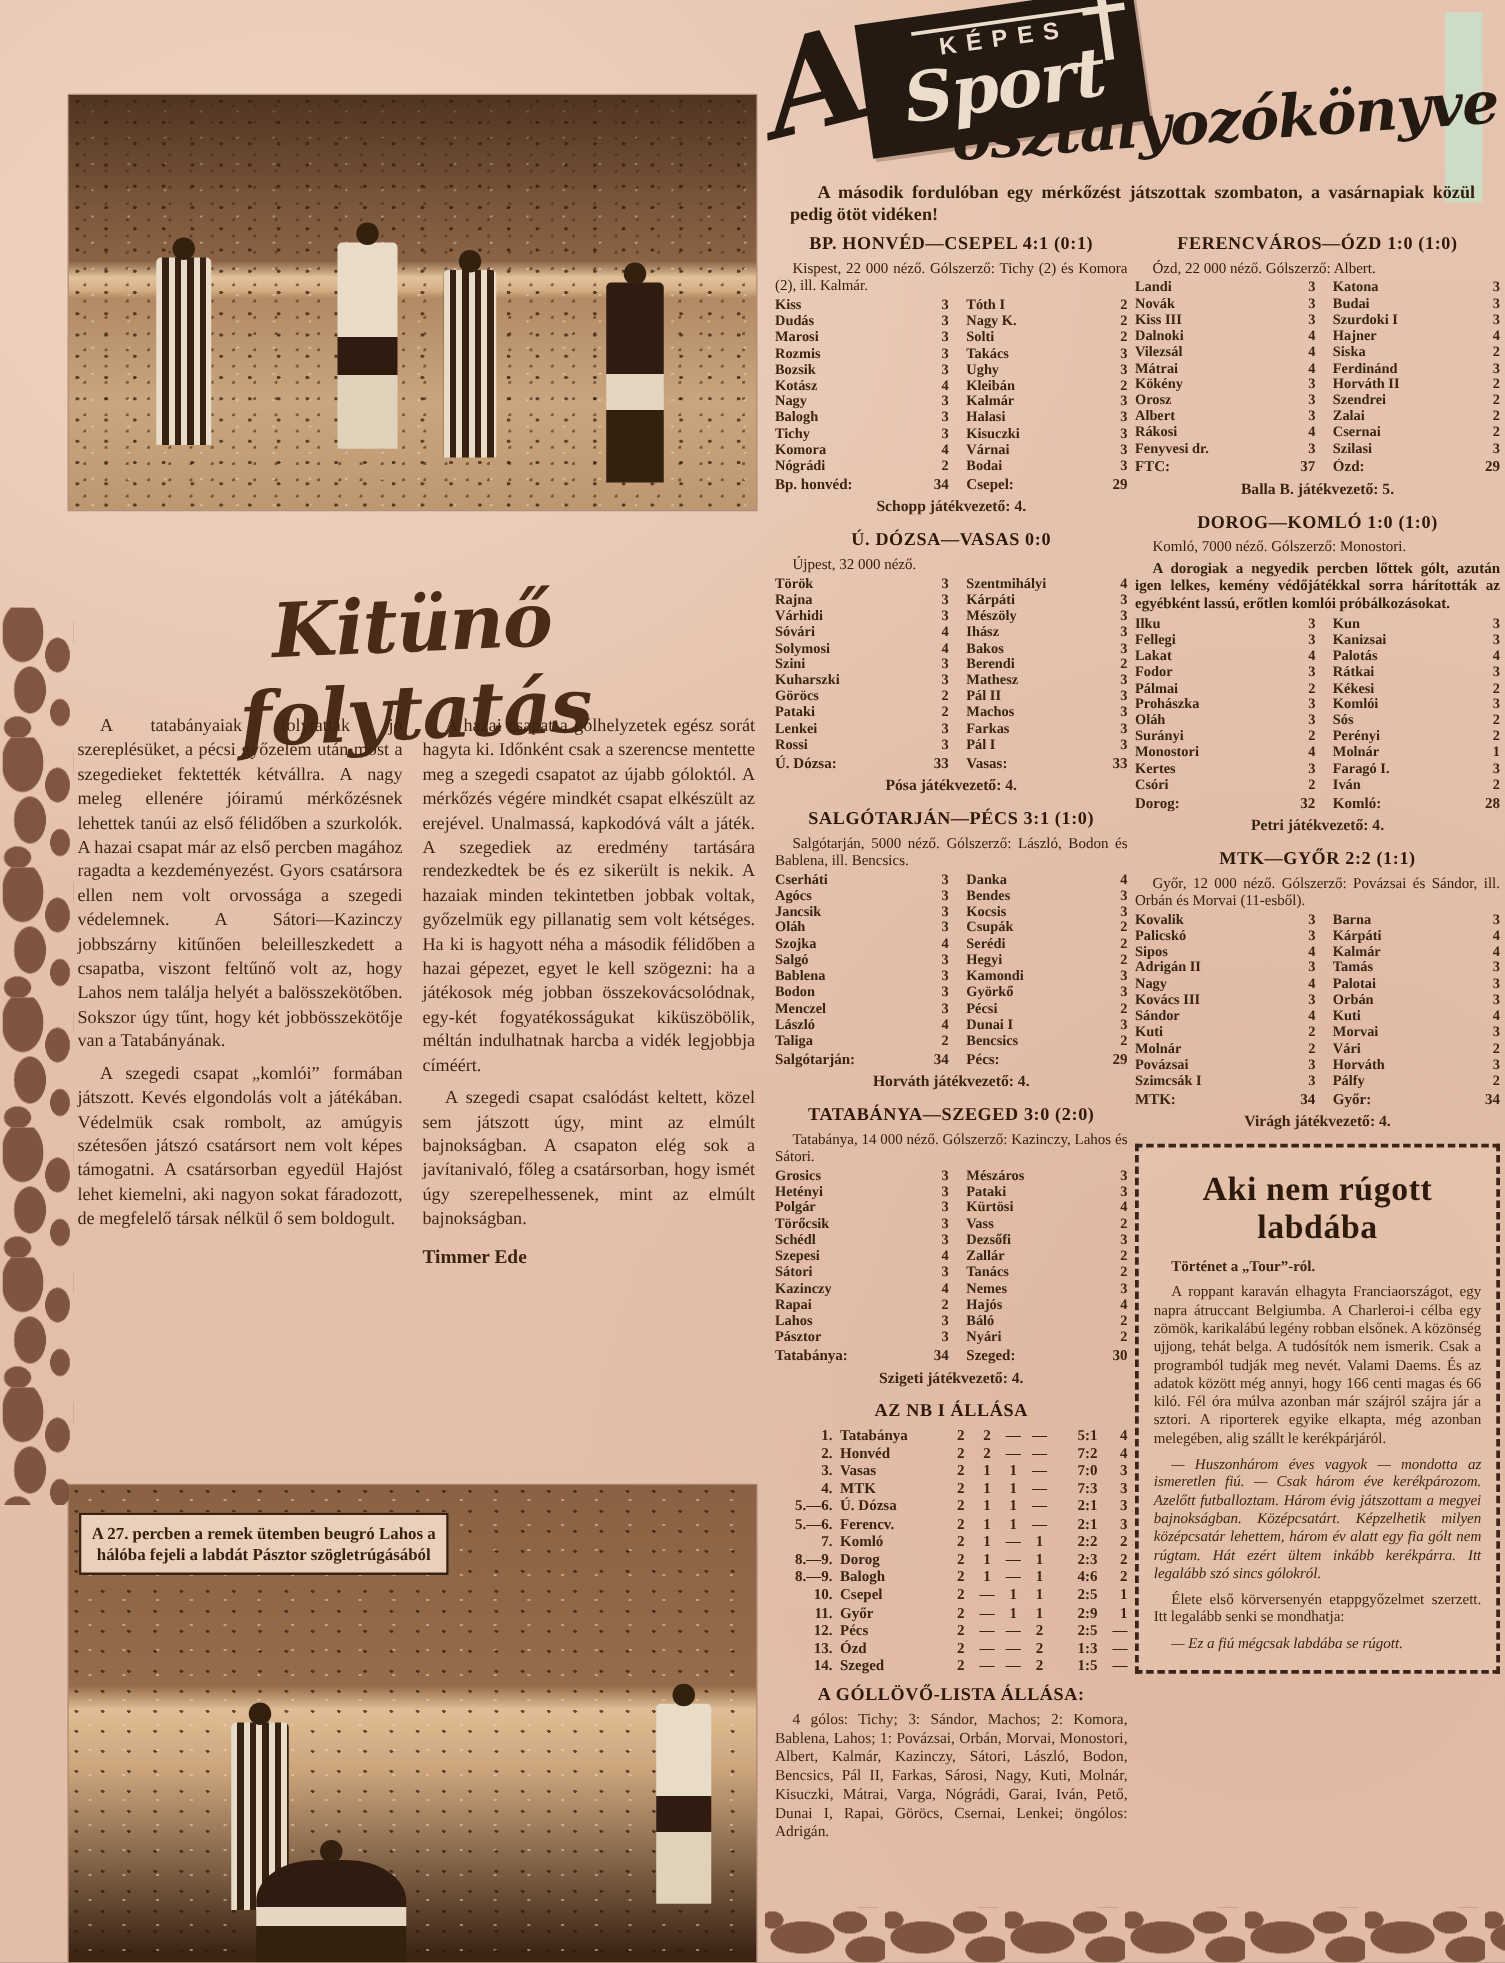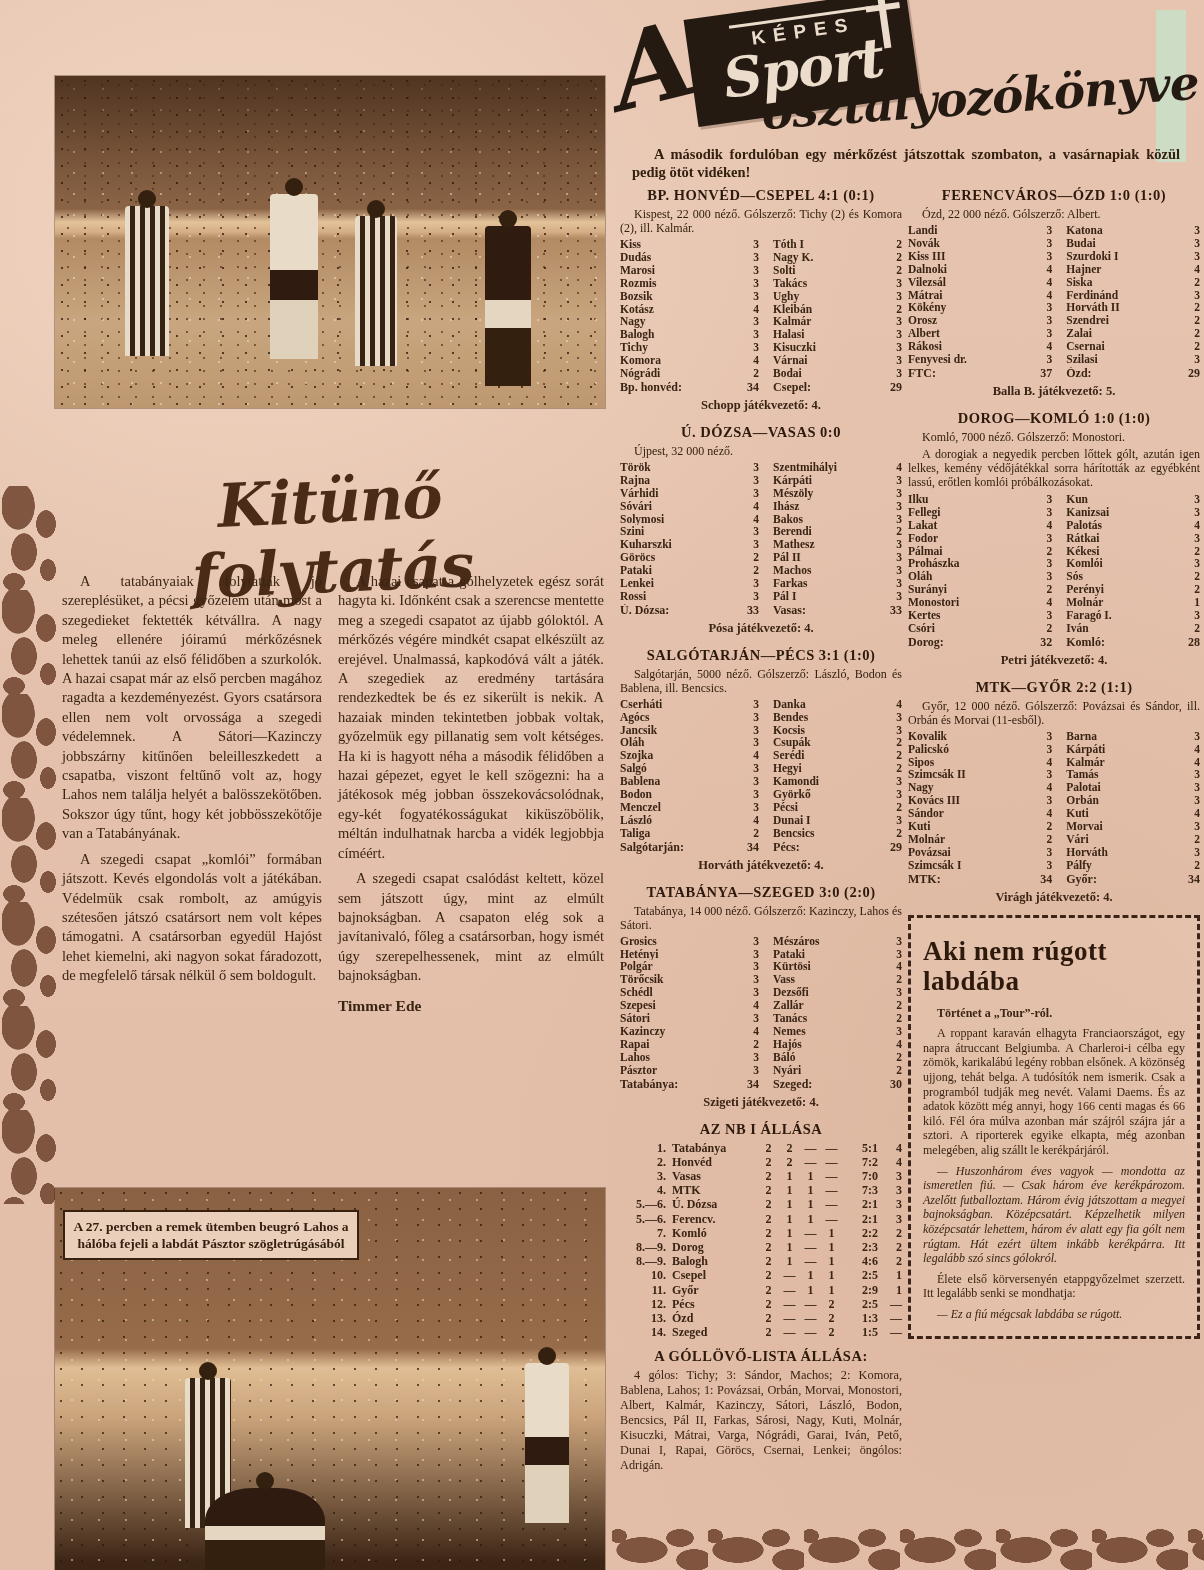--- a/index.html
+++ b/index.html
@@ -115,42 +115,42 @@
   }
   
   .colA{position:absolute; left:620px; top:186px; width:282px;}
   .colB{position:absolute; left:908px; top:186px; width:292px;}
   .match{margin-bottom:10px;}
   .mtitle{
     margin:0 0 3px 0; font-size:14.5px; line-height:18px; font-weight:bold; text-align:center;
     letter-spacing:.5px; color:#2e1a0c;
   }
   .mvenue,.mnote{margin:0 0 3px 0; font-size:12px; line-height:14px; text-align:justify; text-indent:14px; color:#33200f;}
-  .mnote{margin-bottom:4px;}
+  .mnote{margin-bottom:4px;font-weight:bold;}
   .mrow{display:flex; font-size:11.5px; line-height:12.9px; font-weight:bold; color:#3a2414;}
   .pn{flex:1.2; white-space:nowrap; overflow:hidden;}
   .pn2{flex:1.1; padding-left:14px;}
   .pr{width:18px; text-align:right;}
   .mtot{font-size:12px; margin-top:1px;justify-content:space-between;}
   .mref{margin:3px 0 0 0; text-align:center; font-weight:bold; font-size:12.5px; line-height:16px;}
   
   .standings{margin-bottom:8px;}
   .srow{display:flex; font-size:12px; line-height:14.2px; font-weight:bold;}
   .spos{width:46px; text-align:right; padding-right:6px;}
   .steam{flex:1;}
   .sn{width:21px; text-align:center;}
   .sg{width:36px; text-align:right;}
   .sp{width:24px; text-align:right;}
   .scorers p{margin:2px 0 0 0; font-size:12.3px; line-height:15px; font-weight:normal; text-align:justify; text-indent:14px;}
   
   .story-box{
     border:3px dashed #3c2518; padding:10px 12px 8px 12px; margin-top:6px; background:rgba(240,214,190,.25);
   }
   .story-box h2{
-    margin:8px 0 10px 0; font-size:27px; line-height:30px; color:#2e1a0c; letter-spacing:.5px;
+    margin:8px 0 10px 0; text-align:center; font-size:27px; line-height:30px; color:#2e1a0c; letter-spacing:.5px;
   }
   .story-box p{margin:0 0 6px 0; font-size:12px; line-height:14.6px; text-align:justify; text-indent:14px;}
   .story-box p.lead{font-weight:bold;}
   .story-box p.ital{font-style:italic;}
 </style>
 </head>
 <body>
 
 <div class="page">
 
@@ -853,21 +853,21 @@
           <span class="pn pn2">Kárpáti</span>
             <span class="pr">4</span>
         </div>
           <div class="mrow">
           <span class="pn">Sipos</span>
             <span class="pr">4</span>
           <span class="pn pn2">Kalmár</span>
             <span class="pr">4</span>
         </div>
           <div class="mrow">
-          <span class="pn">Szimcsák II</span>
+          <span class="pn">Adrigán II</span>
             <span class="pr">3</span>
           <span class="pn pn2">Tamás</span>
             <span class="pr">3</span>
         </div>
           <div class="mrow">
           <span class="pn">Nagy</span>
             <span class="pr">4</span>
           <span class="pn pn2">Palotai</span>
             <span class="pr">3</span>
         </div>

